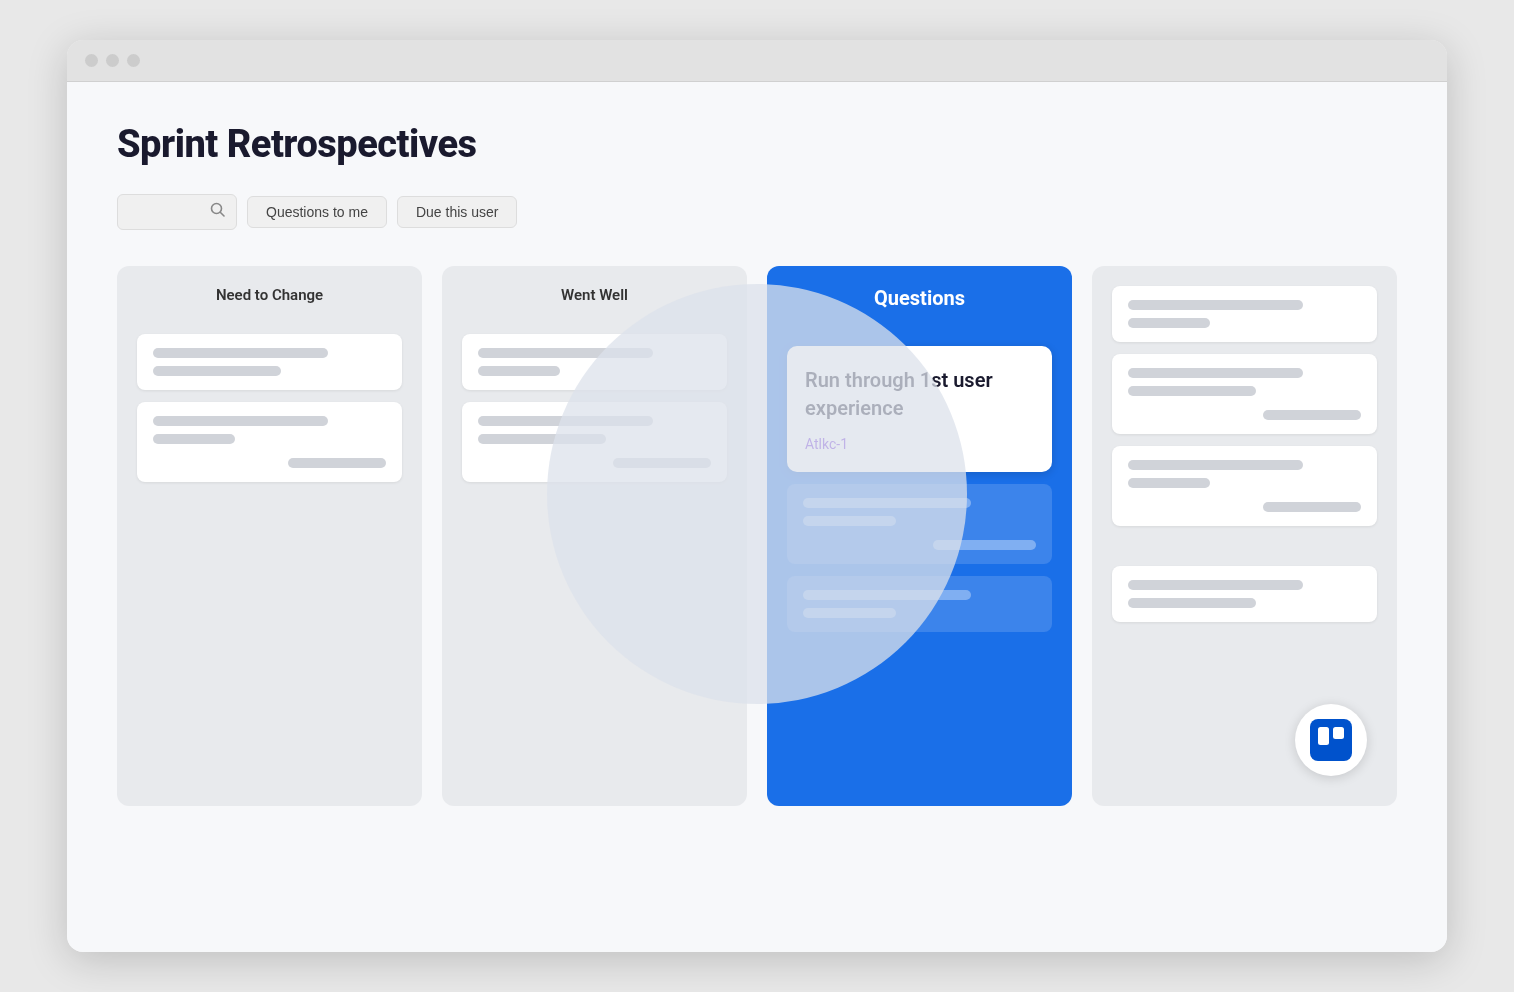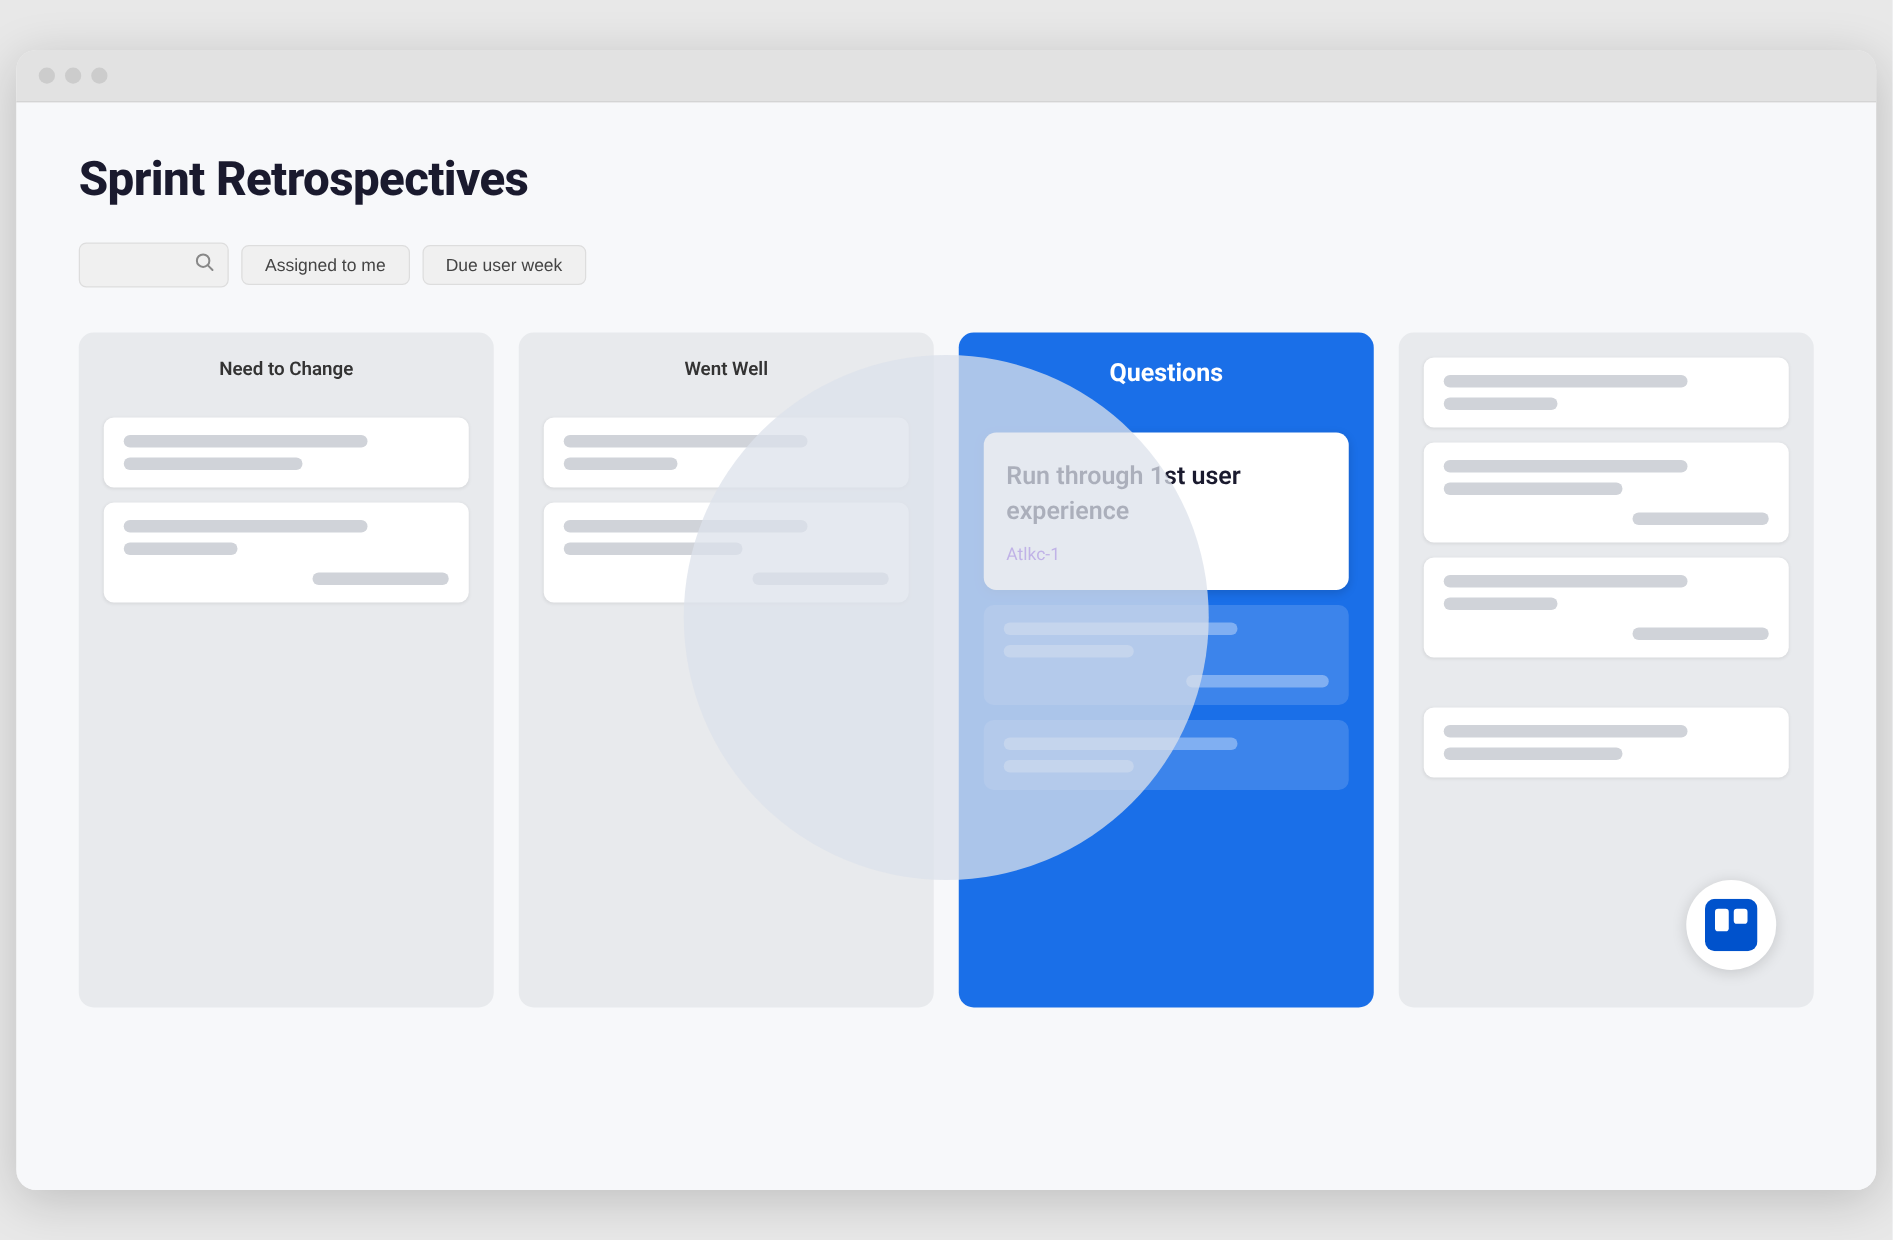--- a/index.html
+++ b/index.html
@@ -7,21 +7,21 @@
     body {
       background: #e8e8e8;
       display: flex;
       justify-content: center;
       align-items: center;
       min-height: 100vh;
       font-family: -apple-system, BlinkMacSystemFont, 'Segoe UI', Roboto, sans-serif;
     }
 
     .browser-window {
-      width: 1488px;
+      width: 1380px;
       background: #f0f0f0;
       border-radius: 16px;
       box-shadow: 0 8px 40px rgba(0,0,0,0.18);
       overflow: hidden;
     }
 
     .browser-titlebar {
       background: #e2e2e2;
       padding: 14px 18px;
       display: flex;
@@ -281,22 +281,22 @@
 
     <div class="filter-bar">
       <div class="search-box">
         <span class="search-icon-svg">
           <svg width="16" height="16" viewBox="0 0 16 16" fill="none">
             <circle cx="6.5" cy="6.5" r="5" stroke="#888" stroke-width="1.6"></circle>
             <line x1="10.5" y1="10.5" x2="14" y2="14" stroke="#888" stroke-width="1.6" stroke-linecap="round"></line>
           </svg>
         </span>
       </div>
-      <button class="filter-btn">Assigned to me</button>
-      <button class="filter-btn">Due user week</button>
+      <button class="filter-btn">Questions to me</button>
+      <button class="filter-btn">Due this user</button>
     </div>
 
     <div class="board-wrap">
       <div class="board-columns">
 
         <div class="column">
           <div class="column-header">Need to Change</div>
           <div class="card">
             <div class="card-bar-long"></div>
             <div class="card-bar-medium"></div>

